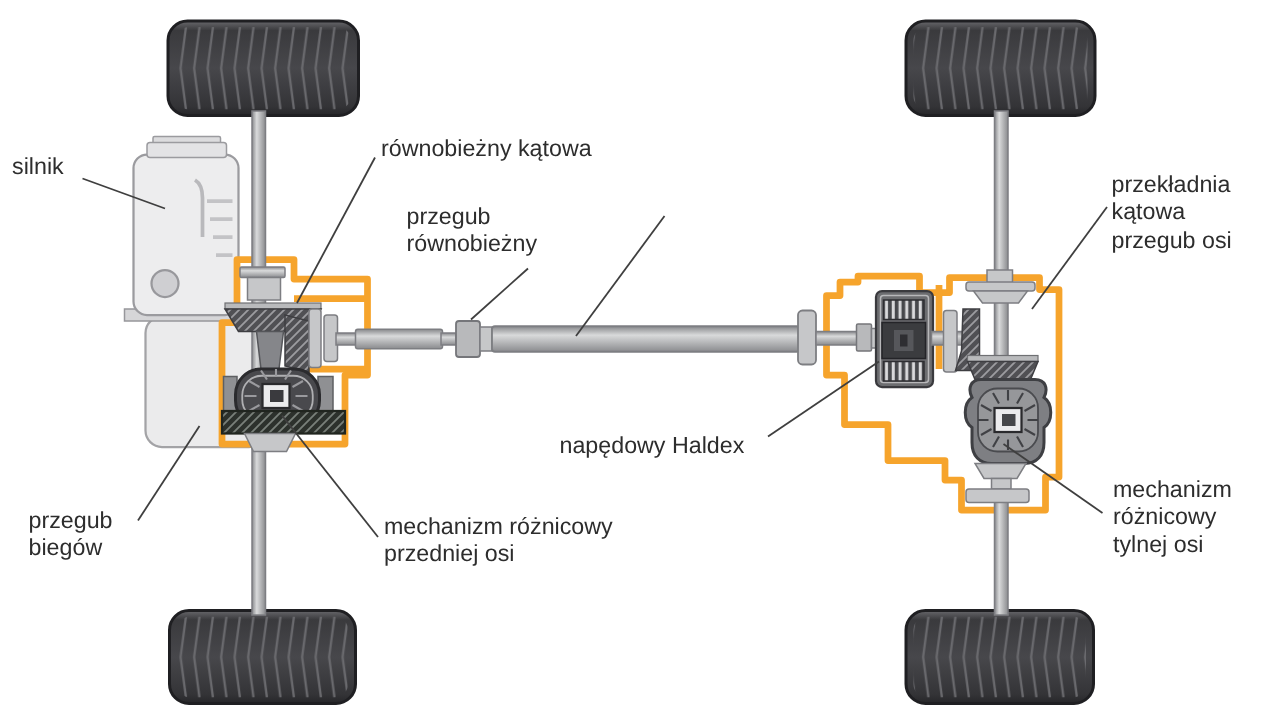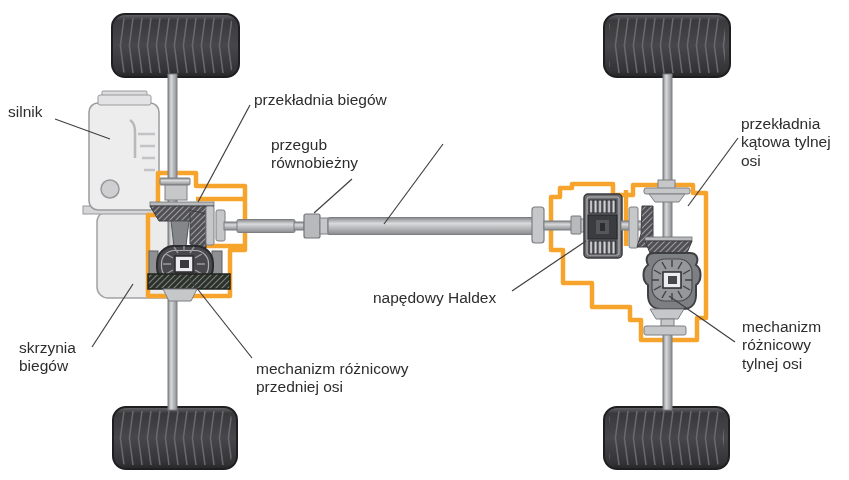--- a/index.html
+++ b/index.html
@@ -212,21 +212,21 @@
     <line class="leader" x1="443" y1="144" x2="384" y2="224"></line>
     <line class="leader" x1="738" y1="138" x2="688" y2="206"></line>
     <line class="leader" x1="512" y1="291" x2="586" y2="241"></line>
     <line class="leader" x1="92" y1="347" x2="133" y2="284"></line>
     <line class="leader" x1="252" y1="358" x2="188" y2="277"></line>
     <line class="leader" x1="735" y1="342" x2="669" y2="296"></line>
   </g>
 </svg>
 
 <div class="lbl" style="left:8px;top:103px">silnik</div>
-<div class="lbl" style="left:254px;top:91px">przekładnia biegów</div>
+<div class="lbl" style="left:254px;top:91px">równobieżny kątowa</div>
 <div class="lbl" style="left:271px;top:136px;width:106px">przegub równobieżny</div>
-<div class="lbl" style="left:741px;top:115px;width:102px">przekładnia kątowa tylnej osi</div>
+<div class="lbl" style="left:741px;top:115px;width:102px">przekładnia kątowa przegub osi</div>
 <div class="lbl" style="left:373px;top:289px">napędowy Haldex</div>
-<div class="lbl" style="left:19px;top:339px;width:82px">skrzynia biegów</div>
-<div class="lbl" style="left:256px;top:360px;width:190px">mechanizm różnicowy przedniej osi</div>
+<div class="lbl" style="left:19px;top:339px;width:82px">przegub biegów</div>
+<div class="lbl" style="left:256px;top:343px;width:190px">mechanizm różnicowy przedniej osi</div>
 <div class="lbl" style="left:742px;top:318px;width:94px">mechanizm różnicowy tylnej osi</div>
 
 </div>
 
 </body></html>

